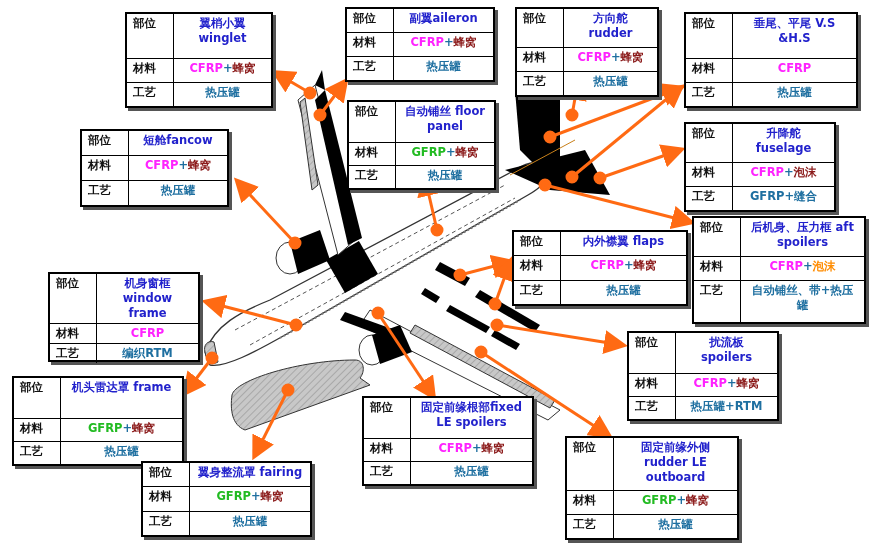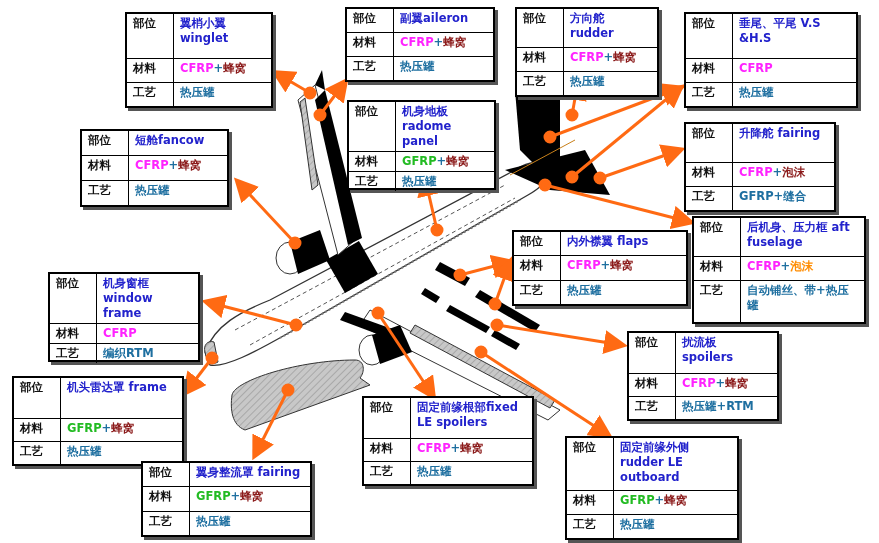--- a/index.html
+++ b/index.html
@@ -7,21 +7,21 @@
          font-family: "DejaVu Sans", "Liberation Sans", sans-serif; }
   #plane { position:absolute; left:0; top:0; width:879px; height:543px; }
   .card { position:absolute; background:#fff; border:2px solid #000;
           box-shadow: 3px 3px 0 #555; }
   .card table { border-collapse:collapse; width:100%; height:100%; }
   .card td { border:1px solid #000; padding:2px 6px; vertical-align:top;
              font-size:11.5px; line-height:15px; font-weight:bold; }
   .card tr:first-child td { border-top:none; }
   .card tr:last-child td { border-bottom:none; }
   .card td:first-child { border-left:none; width:34px; color:#111; }
-  .card td:last-child { border-right:none; }
+  .card td:last-child { border-right:none;text-align:center; }
   .part { color:#2222cc; }
   .proc { color:#1e6fa0; }
   .mat-cfrp { color:#ff22ff; }
   .mat-gfrp { color:#22bb22; }
   .mat-plus { color:#1e6fa0; }
   .mat-hc { color:#8b1a1a; }
   .mat-foam-red { color:#8b1a1a; }
   .mat-foam-orange { color:#ff8c00; }
 </style>
 </head>
@@ -234,21 +234,21 @@
         </tr>
       </tbody>
     </table>
 </div>
 
 <div class="card" style="left:347px;top:100px;width:145px;height:86px;">
   <table>
       <tbody>
         <tr style="height:40px">
           <td>部位</td>
-          <td class="part">机身地板 radome panel</td>
+          <td class="part">自动铺丝 floor panel</td>
         </tr>
   <tr>
           <td>材料</td>
           <td><span class="mat-gfrp">GFRP</span><span class="mat-plus">+</span><span class="mat-hc">蜂窝</span></td>
         </tr>
   <tr>
           <td>工艺</td>
           <td class="proc">热压罐</td>
         </tr>
       </tbody>
@@ -272,40 +272,40 @@
         </tr>
       </tbody>
     </table>
 </div>
 
 <div class="card" style="left:684px;top:122px;width:148px;height:86px;">
   <table>
       <tbody>
         <tr style="height:38px">
           <td>部位</td>
-          <td class="part">升降舵 fairing</td>
+          <td class="part">升降舵 fuselage</td>
         </tr>
   <tr>
           <td>材料</td>
           <td><span class="mat-cfrp">CFRP</span><span class="mat-plus">+</span><span class="mat-foam-red">泡沫</span></td>
         </tr>
   <tr>
           <td>工艺</td>
           <td class="proc">GFRP+缝合</td>
         </tr>
       </tbody>
     </table>
 </div>
 
 <div class="card" style="left:692px;top:216px;width:170px;height:104px;">
   <table>
       <tbody>
         <tr style="height:38px">
           <td>部位</td>
-          <td class="part">后机身、压力框 aft fuselage</td>
+          <td class="part">后机身、压力框 aft spoilers</td>
         </tr>
   <tr>
           <td>材料</td>
           <td><span class="mat-cfrp">CFRP</span><span class="mat-plus">+</span><span class="mat-foam-orange">泡沫</span></td>
         </tr>
   <tr>
           <td>工艺</td>
           <td class="proc">自动铺丝、带+热压罐</td>
         </tr>
       </tbody>

